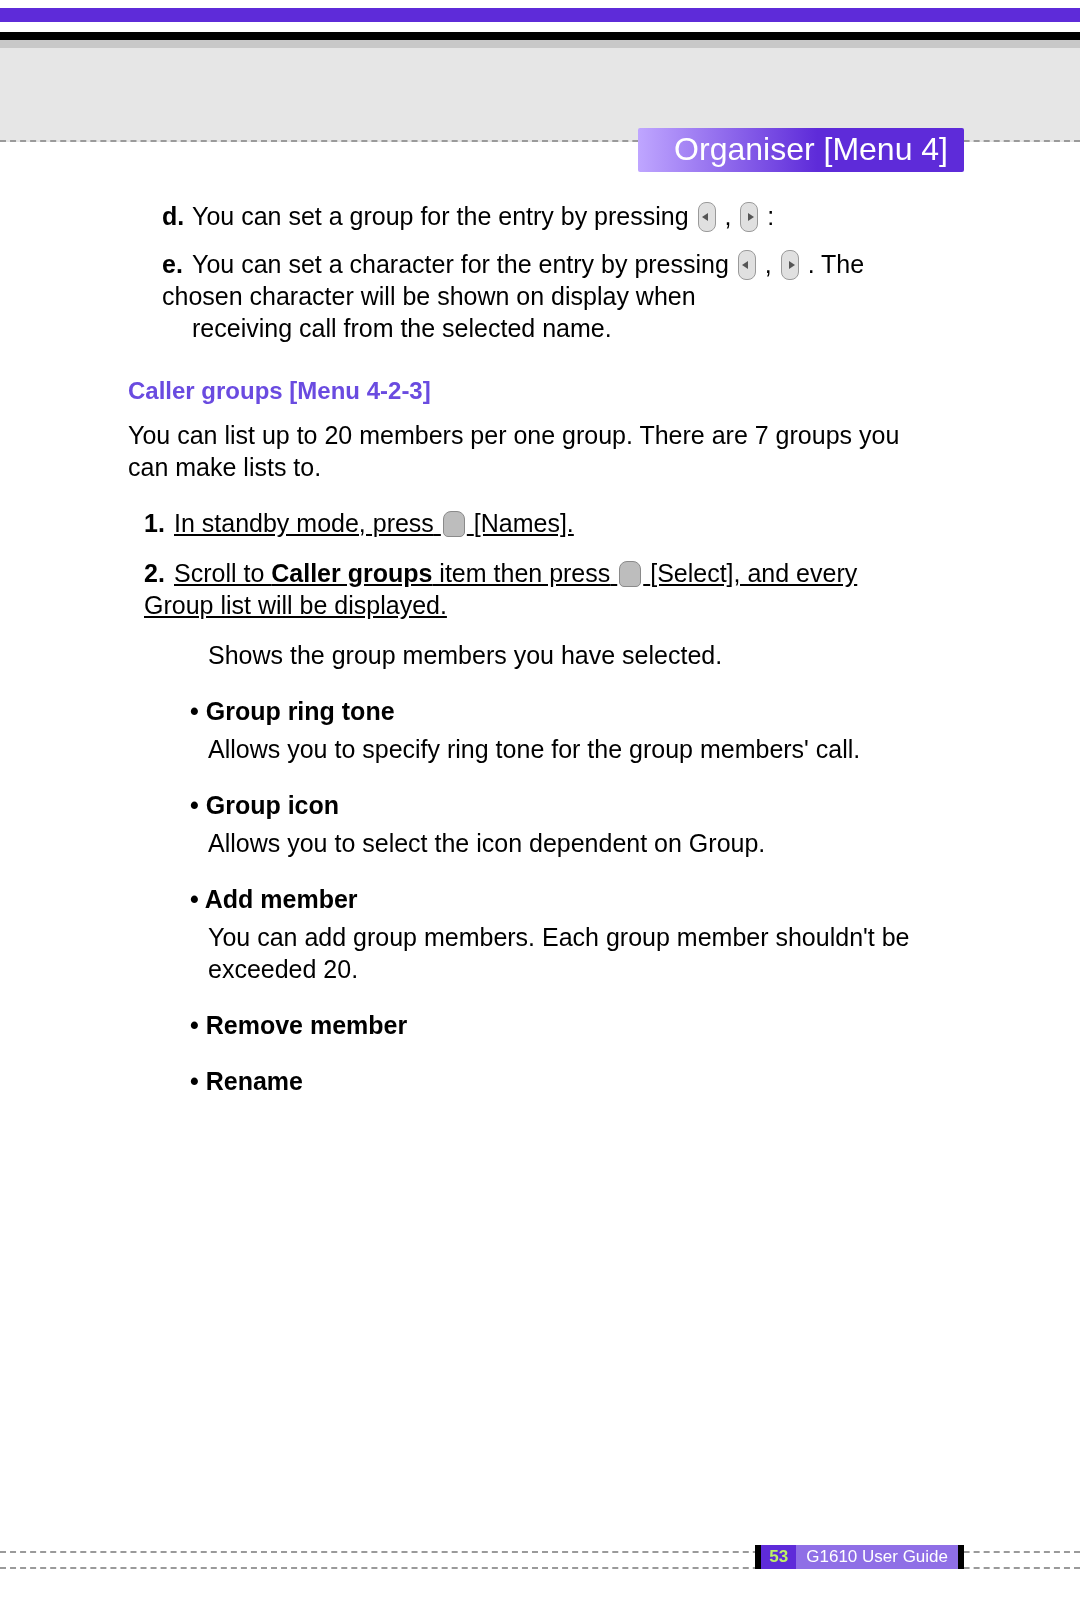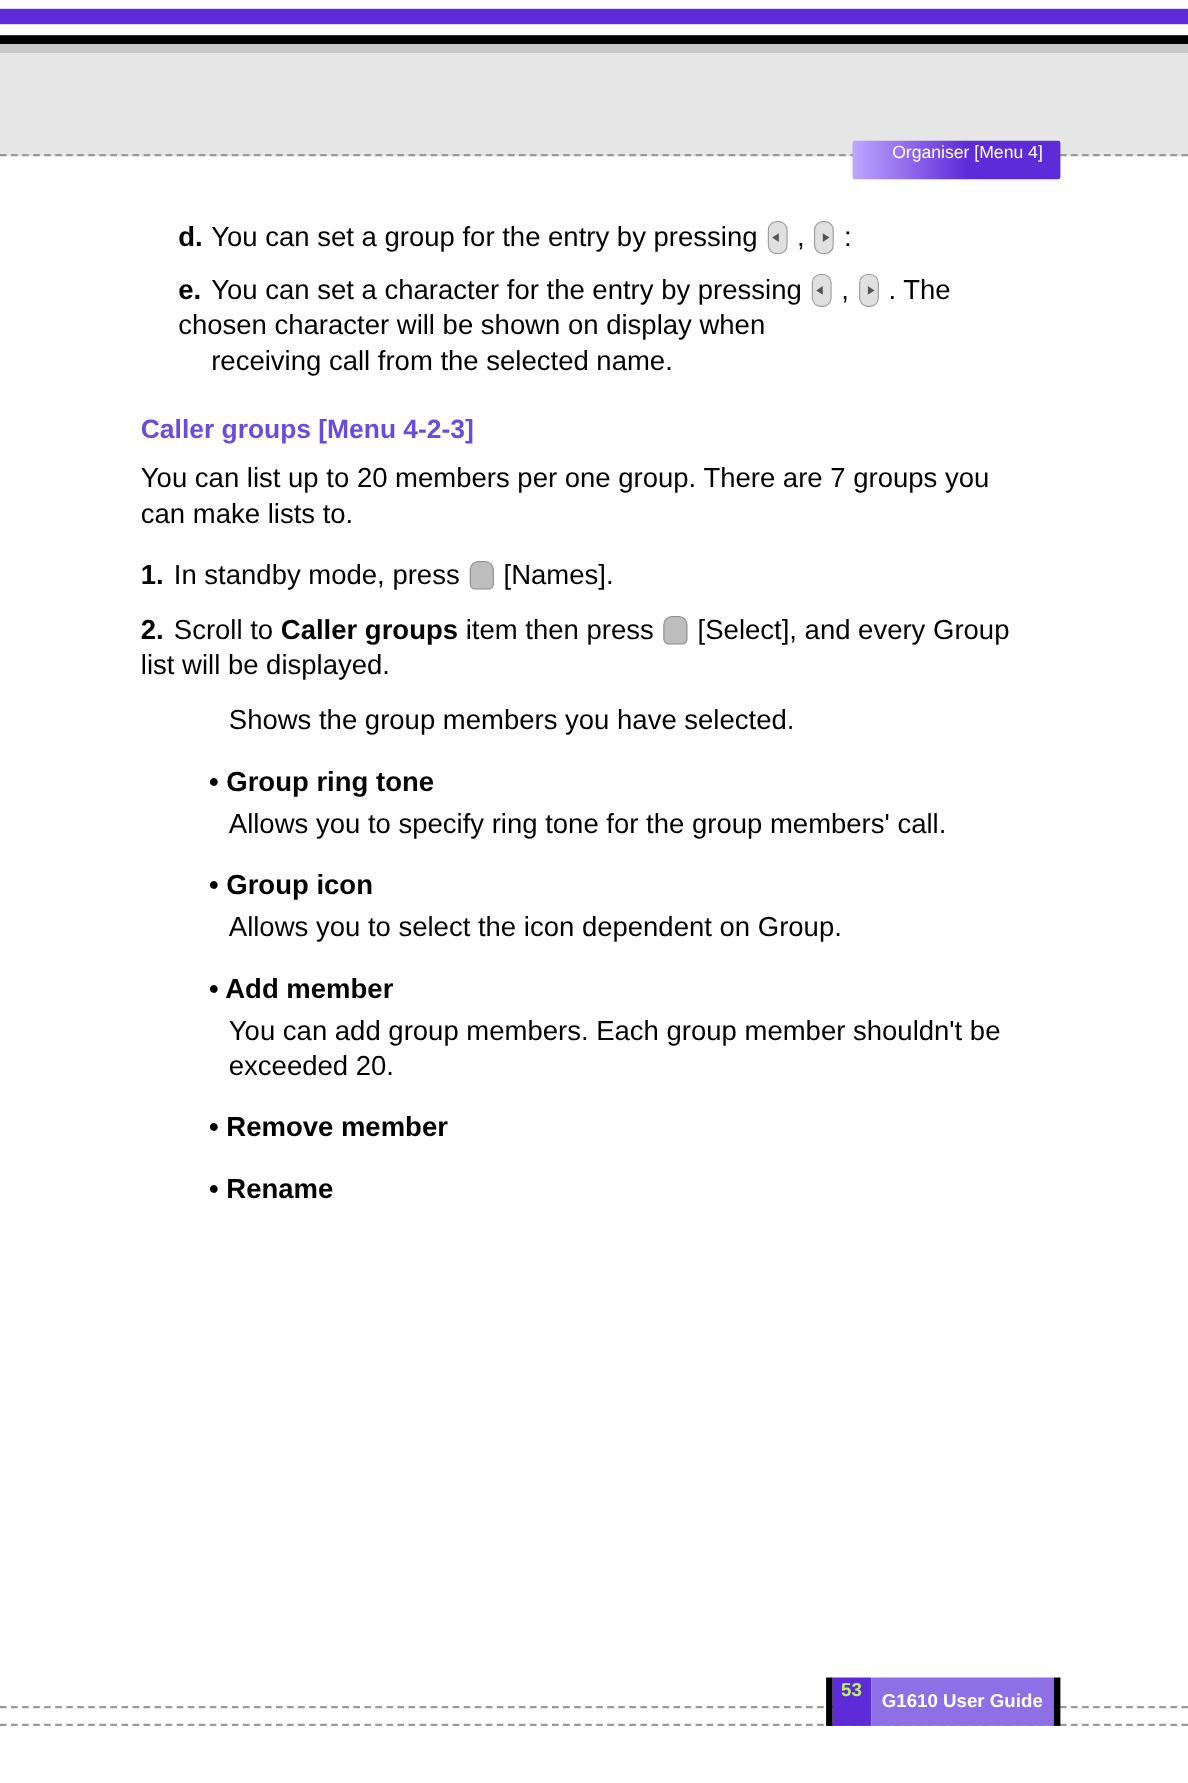--- a/index.html
+++ b/index.html
@@ -10,33 +10,33 @@
   .top-purple { position: absolute; left: 0; right: 0; top: 8px; height: 14px; background: #5e2bd9; }
 
   
   .header-band { position: absolute; left: 0; right: 0; top: 32px; height: 110px;
     background: linear-gradient(to bottom, #000 0 8px, #c8c8c8 8px 16px, #e6e6e6 16px 100%); }
   .header-dashed-border { position: absolute; left: 0; right: 0; top: 140px; border-top: 2px dashed #9a9a9a; }
 
   
   .chapter-tab { position: absolute; top: 128px; right: 116px;
     background: linear-gradient(to right, #bfa6ff 0%, #5e2bd9 55%, #5e2bd9 100%);
-    color: #fff; font-size: 16px; padding: 3px 16px 14px 36px; border-radius: 2px; white-space: nowrap; }
+    color: #fff; font-size: 32px; padding: 3px 16px 4px 36px; border-radius: 2px; white-space: nowrap; }
 
   
   .content { position: absolute; top: 200px; left: 128px; right: 160px; font-size: 25px; color: #000; line-height: 1.28; }
   .lettered { margin-left: 34px; margin-bottom: 16px; }
   .lettered .marker { font-weight: bold; display: inline-block; width: 30px; }
   .lettered .body { display: inline; }
   .lettered .cont { display: block; margin-left: 30px; }
 
   .section-heading { color: #6a4be0; font-weight: bold; font-size: 24px; margin-top: 32px; margin-bottom: 12px; }
   .intro { margin-bottom: 24px; }
 
-  .numbered { margin-bottom: 18px; }
+  .numbered { margin-left: 16px; margin-bottom: 18px; text-decoration: underline; }
   .numbered .marker { font-weight: bold; display: inline-block; width: 30px; vertical-align: top; }
   .numbered .body { display: inline; }
 
   .bold { font-weight: bold; }
 
   .bulleted { margin-left: 62px; margin-bottom: 24px; margin-top: 4px; }
   .bulleted .bt { font-weight: bold; margin-bottom: 6px; }
   .bulleted .bt::before { content: "• "; }
   .bulleted .bb { font-weight: normal; margin-left: 18px; }
 
@@ -49,21 +49,21 @@
   .arrow-key::after { content: ""; position: absolute; top: 10px; left: 5px;
     border-top: 4px solid transparent; border-bottom: 4px solid transparent; }
   .arrow-left::after { border-right: 6px solid #555; left: 3px; }
   .arrow-right::after { border-left: 6px solid #555; left: 7px; }
 
   
   .footer-dashed1 { position: absolute; left: 0; right: 0; bottom: 68px; border-top: 2px dashed #9a9a9a; }
   .footer-dashed2 { position: absolute; left: 0; right: 0; bottom: 52px; border-top: 2px dashed #9a9a9a; }
   .footer-badge { position: absolute; bottom: 52px; right: 116px; display: flex; align-items: stretch; font-size: 17px; }
   .footer-page { background: #5e2bd9; color: #bef264; font-weight: bold; padding: 2px 8px; }
-  .footer-title { background: #8f6fe6; color: #fff; padding: 12px 10px; font-weight: bold; }
+  .footer-title { background: #8f6fe6; color: #fff; padding: 2px 10px; }
   .footer-end { width: 6px; background: #000; }
   .footer-pre { width: 6px; background: #000; }
 </style>
 </head>
 <body>
 
 <div class="page">
 
   <div class="top-purple"></div>
   <div class="header-band"></div>

